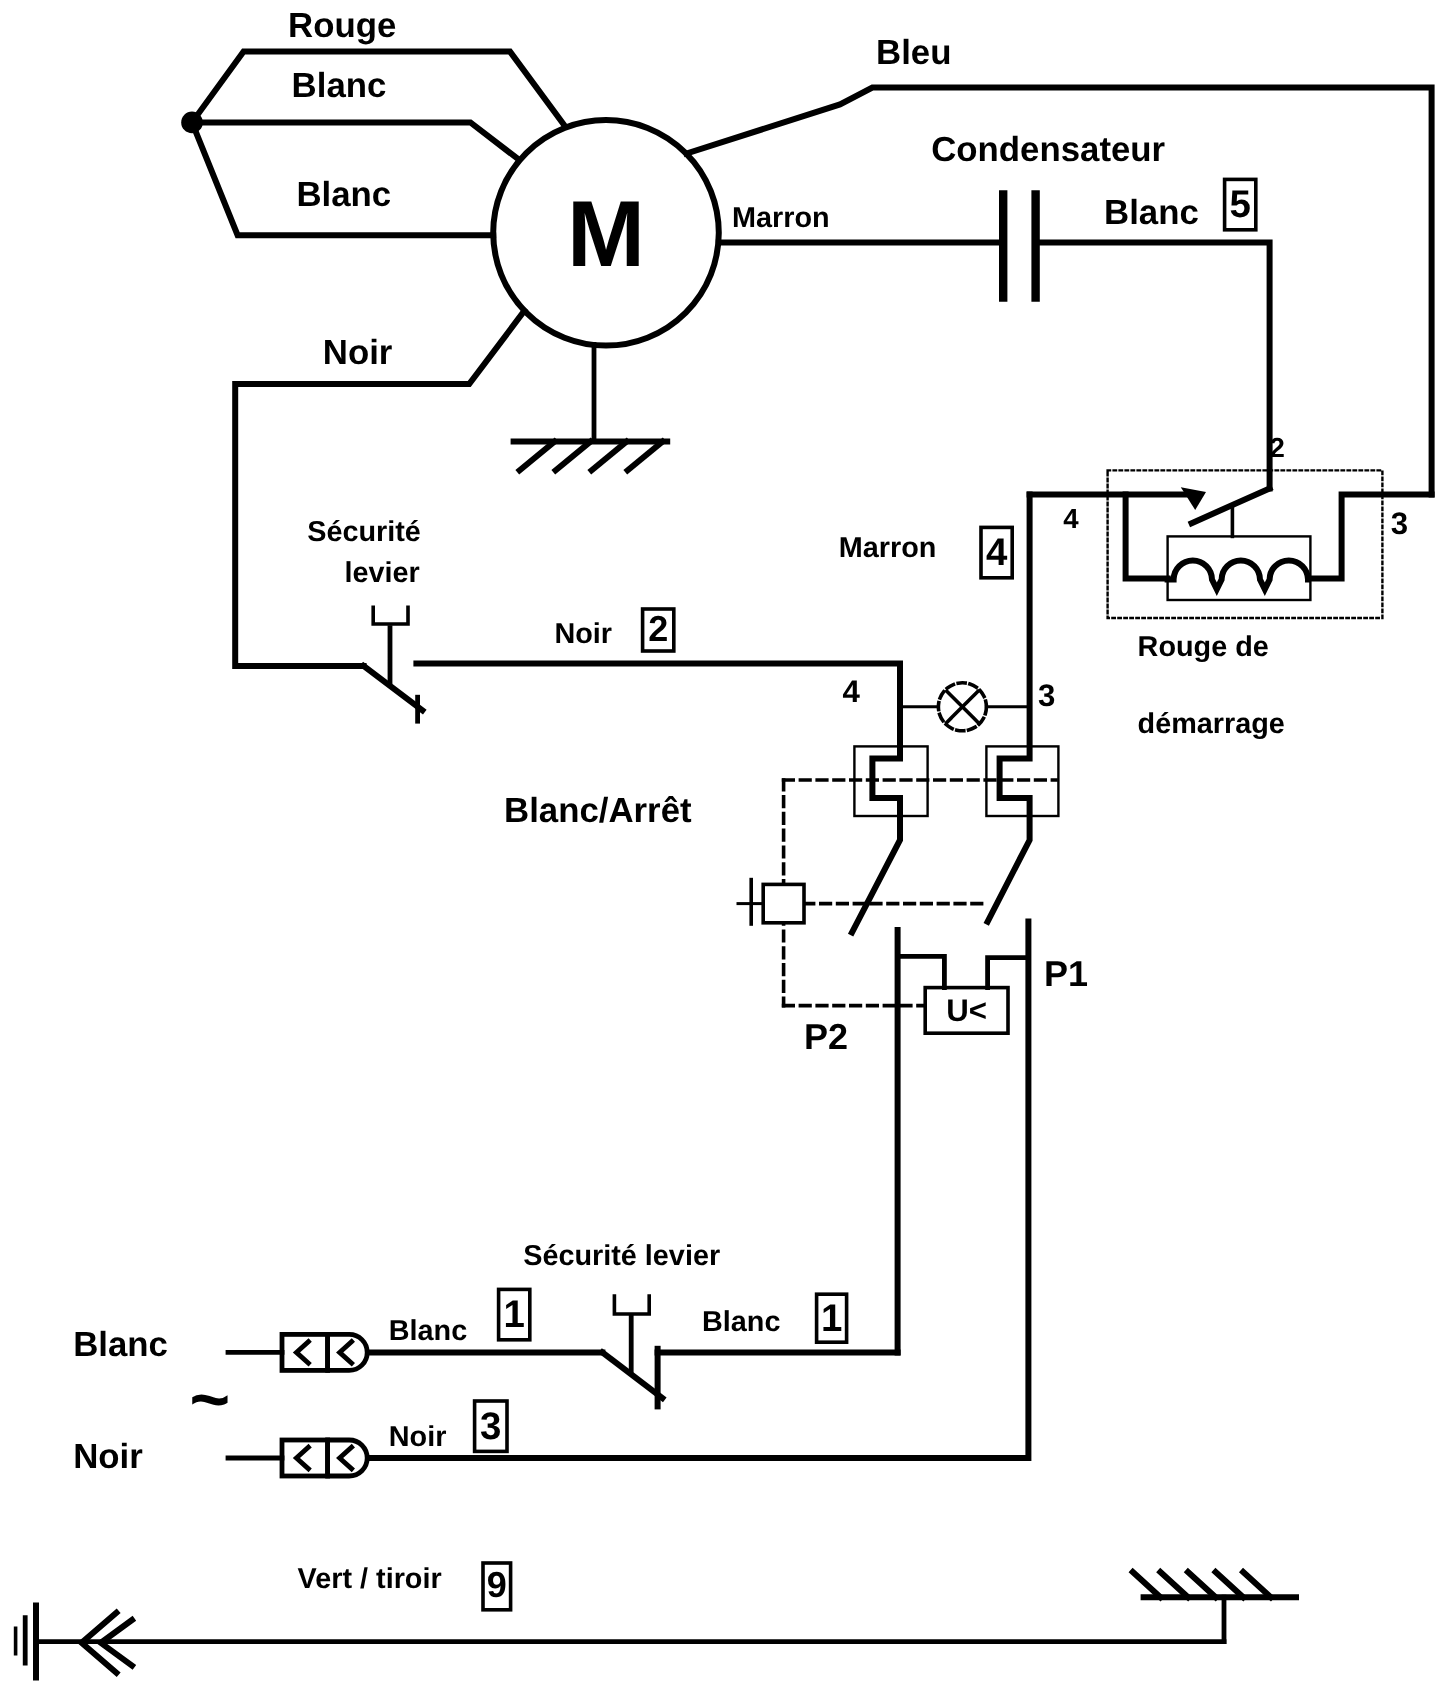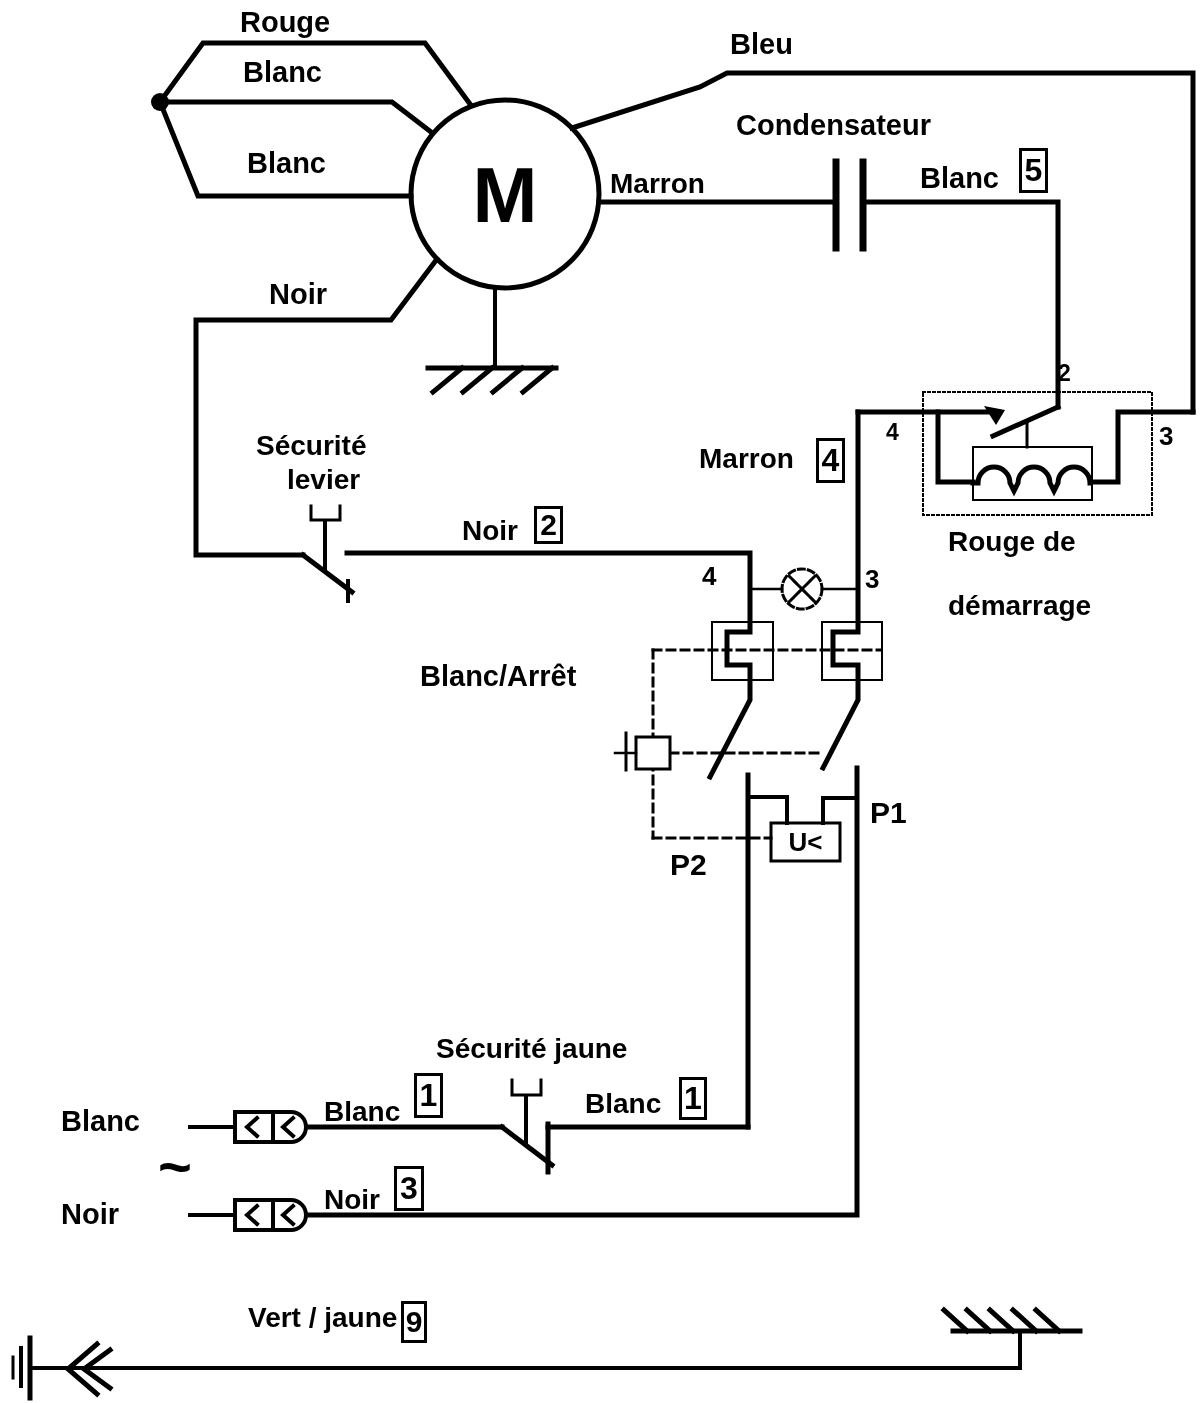--- a/index.html
+++ b/index.html
@@ -2,21 +2,21 @@
 <html><head>
 <meta charset="utf-8">
 <style>
   html,body{margin:0;padding:0;background:#ffffff;}
   #stage{position:relative;width:1204px;height:1403px;background:#ffffff;
          font-family:"Liberation Sans",sans-serif;overflow:hidden;}
   #schematic-svg{position:absolute;left:0;top:0;}
   .lbl{position:absolute;font-weight:bold;color:#000;white-space:nowrap;line-height:1;}
   .numbox{position:absolute;border:3px solid #000;background:#fff;color:#000;
           display:flex;align-items:center;justify-content:center;font-weight:bold;box-sizing:border-box;}
-  .fs23{font-size:23px}.fs26{font-size:26px}.fs28{font-size:28px}.fs29{font-size:29px}
+  .fs23{font-size:23px}.fs26{font-size:26px}.fs28{font-size:24px}.fs29{font-size:29px}
   .fs30{font-size:30px}.fs32{font-size:32px}
   .uv{position:absolute;display:flex;align-items:center;justify-content:center;
       font-weight:bold;color:#000;}
 </style>
 </head>
 <body>
 
 <div id="stage">
 
 <svg id="schematic-svg" width="1204" height="1403" viewBox="0 0 1204 1403">
@@ -140,21 +140,21 @@
       </g>
     </g>
   </g>
 </svg>
 
 <div class="lbl fs29" style="left:240px;top:8px">Rouge</div>
 <div class="lbl fs29" style="left:243px;top:58px">Blanc</div>
 <div class="lbl fs29" style="left:247px;top:149px">Blanc</div>
 <div class="lbl fs29" style="left:269px;top:280px">Noir</div>
 <div class="lbl fs29" style="left:730px;top:30px">Bleu</div>
-<div class="lbl fs29" style="left:736px;top:111px">Condensateur</div>
+<div class="lbl fs29" style="left:776px;top:111px">Condensateur</div>
 <div class="lbl fs28" style="left:610px;top:170px">Marron</div>
 <div class="lbl fs29" style="left:920px;top:164px">Blanc</div>
 <div class="numbox fs32" style="left:1019px;top:148px;width:29px;height:45px">5</div>
 
 <div class="lbl fs23" style="left:1058px;top:362px">2</div>
 <div class="lbl fs23" style="left:886px;top:421px">4</div>
 <div class="lbl fs26" style="left:1159px;top:423px">3</div>
 <div class="lbl fs28" style="left:699px;top:445px">Marron</div>
 <div class="numbox fs32" style="left:816px;top:438px;width:29px;height:45px">4</div>
 <div class="lbl fs28" style="left:948px;top:528px">Rouge de</div>
@@ -166,28 +166,28 @@
 <div class="numbox fs30" style="left:534px;top:506px;width:29px;height:38px">2</div>
 
 <div class="lbl fs26" style="left:702px;top:563px">4</div>
 <div class="lbl fs26" style="left:865px;top:566px">3</div>
 <div class="lbl fs29" style="left:420px;top:662px">Blanc/Arrêt</div>
 
 <div class="uv fs26" style="left:771px;top:823px;width:69px;height:38px">U&lt;</div>
 <div class="lbl fs30" style="left:870px;top:798px">P1</div>
 <div class="lbl fs30" style="left:670px;top:850px">P2</div>
 
-<div class="lbl fs28" style="left:436px;top:1035px">Sécurité jaune</div>
+<div class="lbl fs28" style="left:436px;top:1035px">Sécurité levier</div>
 <div class="lbl fs28" style="left:324px;top:1098px">Blanc</div>
 <div class="numbox fs32" style="left:414px;top:1073px;width:29px;height:45px">1</div>
 <div class="lbl fs28" style="left:585px;top:1090px">Blanc</div>
 <div class="numbox fs32" style="left:679px;top:1077px;width:28px;height:43px">1</div>
 
 <div class="lbl fs29" style="left:61px;top:1107px">Blanc</div>
 <div class="lbl" style="left:158px;top:1138px;font-size:58px">~</div>
 <div class="lbl fs29" style="left:61px;top:1200px">Noir</div>
 <div class="lbl fs28" style="left:324px;top:1186px">Noir</div>
 <div class="numbox fs32" style="left:394px;top:1166px;width:30px;height:45px">3</div>
 
-<div class="lbl fs28" style="left:248px;top:1304px">Vert / jaune</div>
+<div class="lbl fs28" style="left:248px;top:1304px">Vert / tiroir</div>
 <div class="numbox fs30" style="left:401px;top:1301px;width:26px;height:42px">9</div>
 
 </div>
 
 </body></html>

